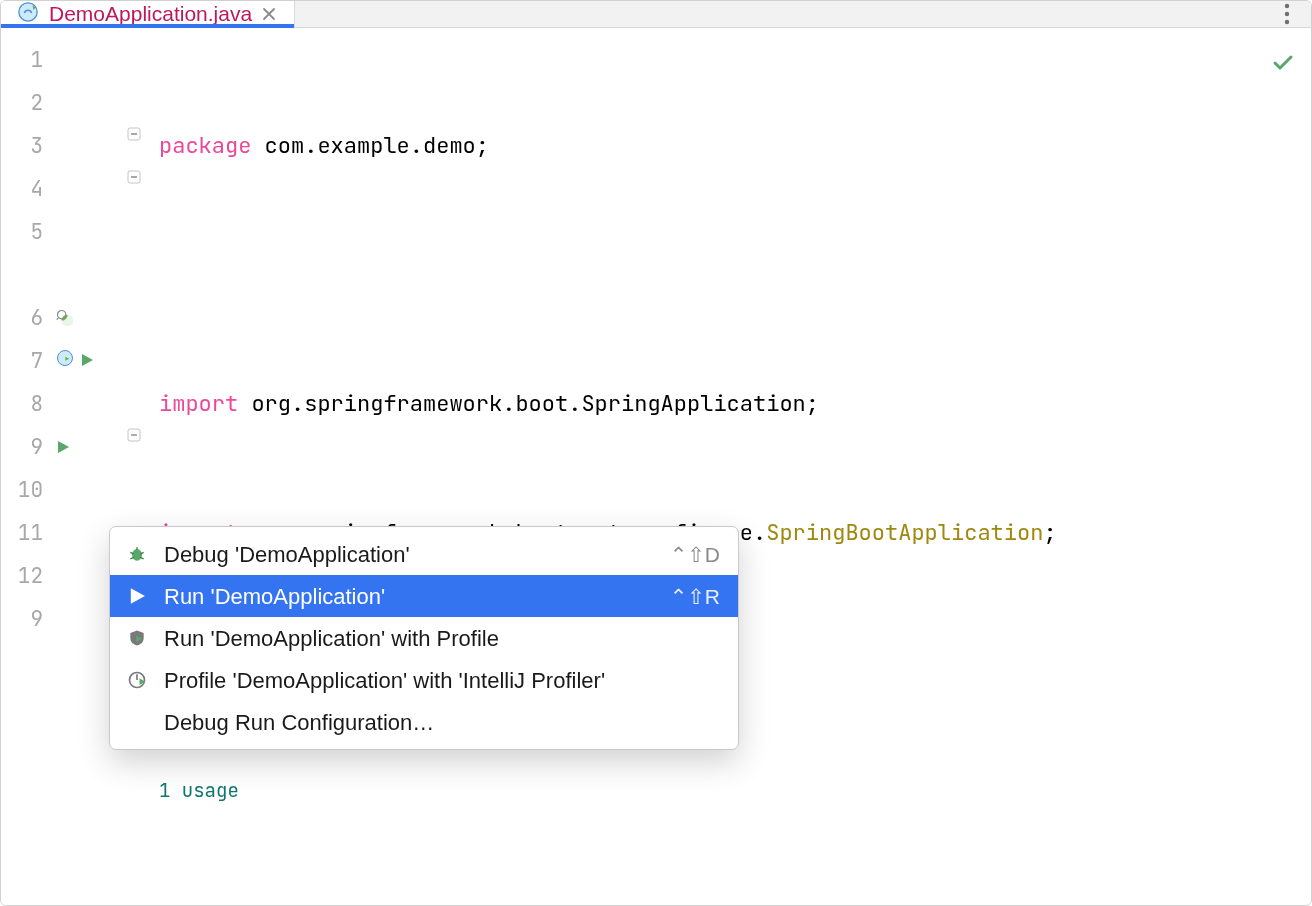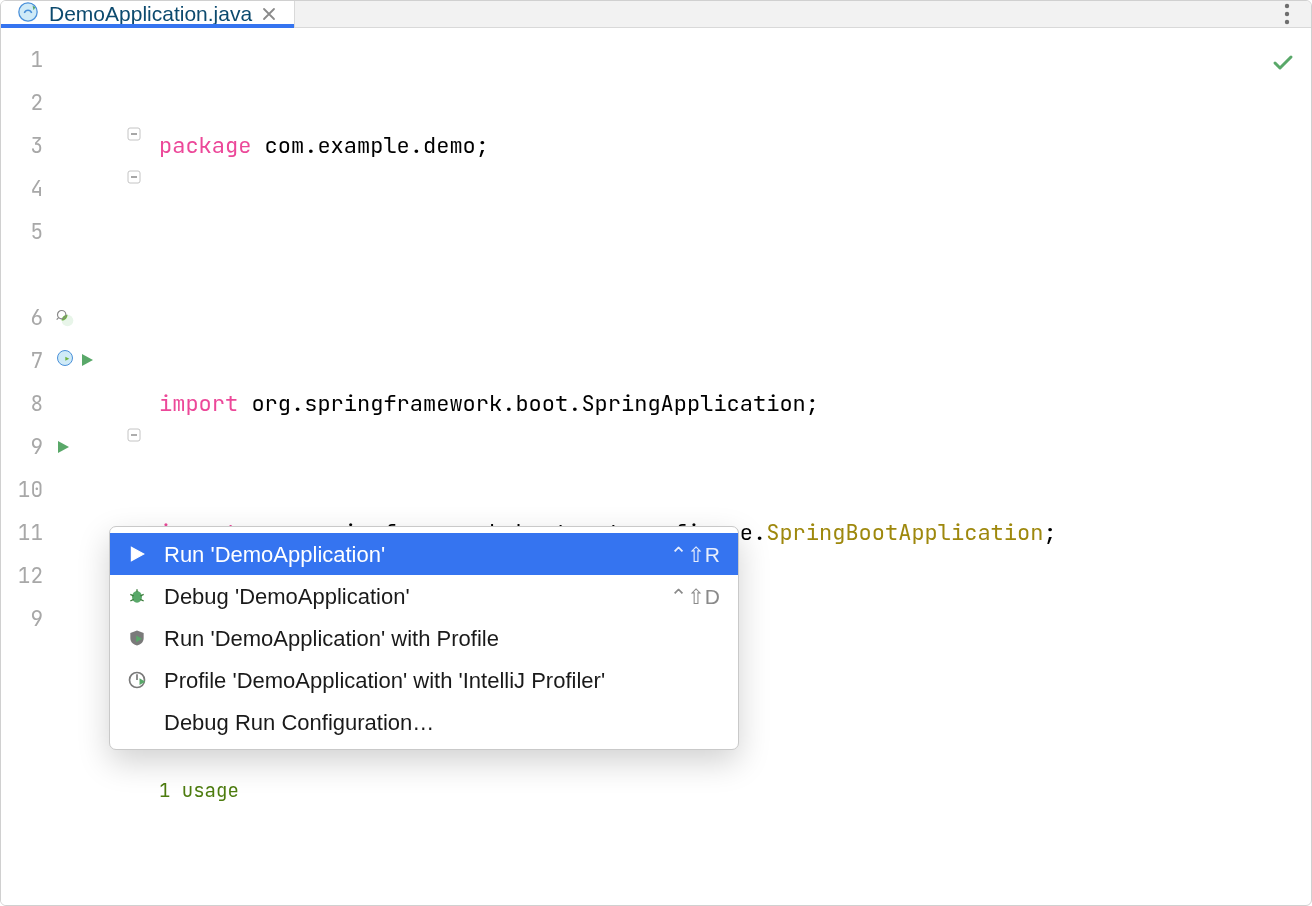--- a/index.html
+++ b/index.html
@@ -3,33 +3,33 @@
 <meta charset="utf-8">
 <style>
   * { box-sizing: border-box; margin: 0; padding: 0; }
   html, body { width: 1312px; height: 906px; font-family: "Segoe UI", "Helvetica Neue", Arial, sans-serif; background: #ffffff; color: #000; }
   .root { display: flex; flex-direction: column; width: 100%; height: 100%; border: 1px solid #d0d0d0; border-radius: 6px; overflow: hidden; }
 
   
   .tabbar { display: flex; align-items: stretch; height: 48px; background: #f2f2f2; border-bottom: 1px solid #d9d9d9; position: relative; }
   .tab { display: flex; align-items: center; gap: 10px; padding: 0 18px 0 16px; background: #ffffff; border-right: 1px solid #d9d9d9; position: relative; }
   .tab::after { content: ""; position: absolute; left: 0; right: 0; bottom: -1px; height: 4px; background: #3574f0; }
-  .tab .tab-label { font-size: 21px; color: #0c4a6e; }
+  .tab .tab-label { font-size: 21px; color: #be185d; }
   .tab .close { width: 14px; height: 14px; color: #888; }
   .tabbar .more { margin-left: auto; width: 48px; display: flex; align-items: center; justify-content: center; color: #6e6e6e; }
 
   
   .editor { flex: 1; display: flex; position: relative; font-family: "JetBrains Mono", "Menlo", "Consolas", monospace; font-size: 22px; line-height: 43px; }
   .gutter { width: 120px; background: #ffffff; border-right: none; padding-top: 10px; }
   .gutter-row { display: flex; align-items: center; height: 43px; position: relative; }
   .lineno { width: 48px; text-align: right; color: #a8a8a8; font-size: 21px; padding-right: 6px; }
   .gutter-icons { display: flex; align-items: center; gap: 4px; padding-left: 6px; }
   .code { flex: 1; padding: 10px 0 0 38px; position: relative; white-space: pre; }
   .code-line { height: 43px; }
-  .code-line.usage-hint { color: #4d7c0f; font-size: 19px; }
+  .code-line.usage-hint { color: #0f766e; font-size: 19px; }
 
   
   .fold-line { position: absolute; left: 133px; top: 0; bottom: 0; width: 0; }
   .fold-marker { position: absolute; width: 14px; left: -7px; }
   .fold-marker svg { display: block; }
 
   
   .kw { color: #ec4899; }
   .ann { color: #9e880d; text-align: right; }
   .semi { color: #000; }
@@ -188,38 +188,38 @@
       
       
       
       
       
       
       
     </div>
 
     <div class="context-menu">
+      <div class="menu-item">
+        <span class="icon-slot">
+            <svg width="20" height="20" viewBox="0 0 24 24">
+              <ellipse cx="12" cy="13" rx="6" ry="7" fill="#59a869"></ellipse>
+              <path d="M4 10l4 2M20 10l-4 2M4 18l4-2M20 18l-4-2M12 4v3" stroke="#3a7a3a" stroke-width="1.6"></path>
+            </svg>
+          </span>
+        <span class="label">Debug 'DemoApplication'</span>
+        <span class="shortcut">⌃⇧D</span>
+      </div>
       <div class="menu-item selected">
         <span class="icon-slot">
             <svg width="18" height="18" viewBox="0 0 16 16">
               <polygon points="3,2 14,8 3,14" fill="#ffffff" stroke="#ffffff"></polygon>
             </svg>
           </span>
         <span class="label">Run 'DemoApplication'</span>
         <span class="shortcut">⌃⇧R</span>
-      </div>
-      <div class="menu-item">
-        <span class="icon-slot">
-            <svg width="20" height="20" viewBox="0 0 24 24">
-              <ellipse cx="12" cy="13" rx="6" ry="7" fill="#59a869"></ellipse>
-              <path d="M4 10l4 2M20 10l-4 2M4 18l4-2M20 18l-4-2M12 4v3" stroke="#3a7a3a" stroke-width="1.6"></path>
-            </svg>
-          </span>
-        <span class="label">Debug 'DemoApplication'</span>
-        <span class="shortcut">⌃⇧D</span>
       </div>
       <div class="menu-item">
         <span class="icon-slot">
             <svg width="20" height="20" viewBox="0 0 24 24">
               <path d="M12 3l8 3v6c0 5-3.5 8-8 9-4.5-1-8-4-8-9V6l8-3z" fill="#7a7a7a"></path>
               <polygon points="11,9 18,13 11,17" fill="#59a869"></polygon>
             </svg>
           </span>
         <span class="label">Run 'DemoApplication' with Profile</span>
       </div>

